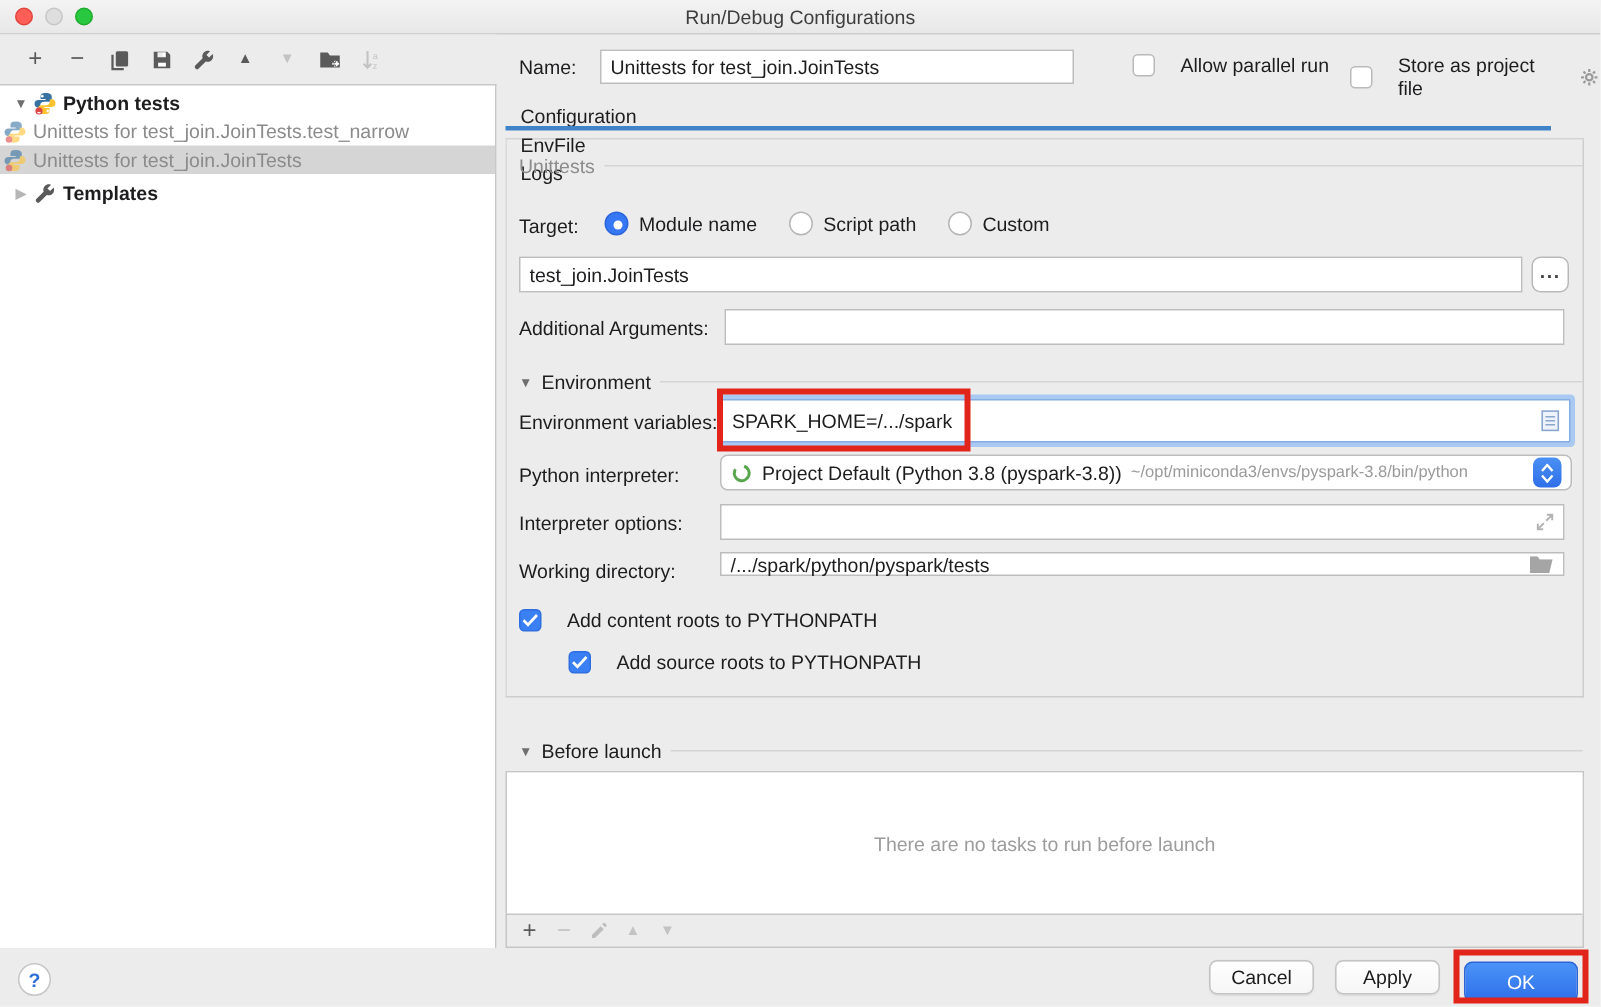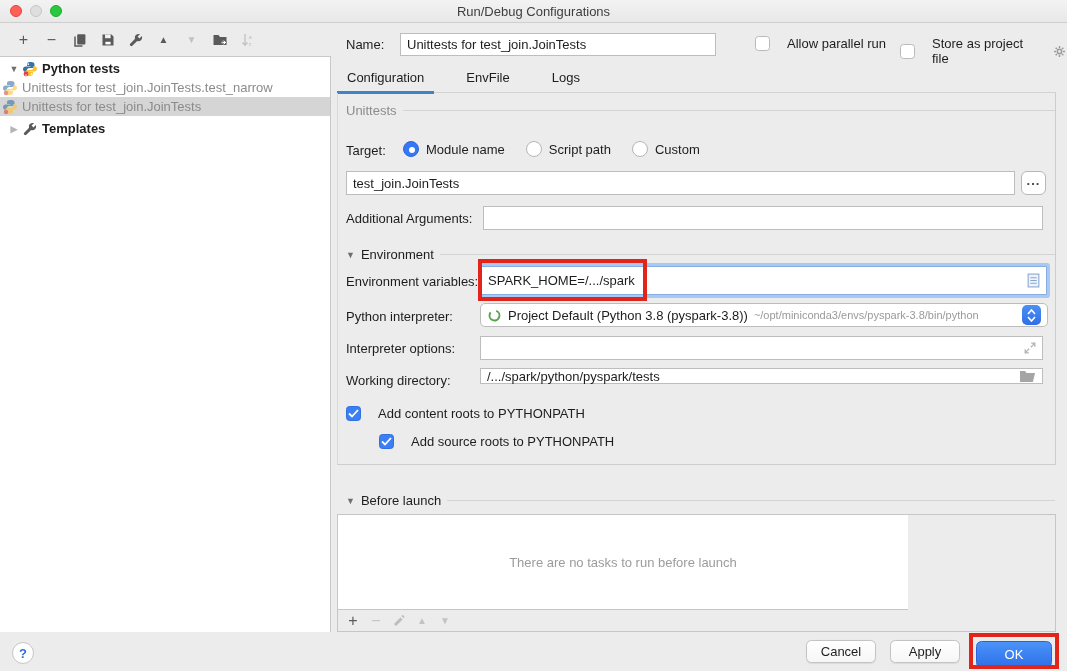--- a/index.html
+++ b/index.html
@@ -43,21 +43,21 @@
 
   
   .name-row-label { left:346px; top:37px; }
   .name-field { left:400px; top:33px; width:316px; }
   .chk { width:15px; height:15px; border:1px solid #b9b9b9; border-radius:3.5px; background:#fff; flex:0 0 auto; }
   .chk.checked { background:#3b7ff5; border-color:#2f6fe0; display:flex; align-items:center; justify-content:center; }
   .chk-row { position:absolute; display:flex; align-items:center; gap:17px; }
   .gear { margin-left:6px; }
 
   
-  .tabstrip { position:absolute; left:337px; top:66px; width:719px; height:27px; border-bottom:1px solid #d3d3d3; display:flex; }
+  .tabstrip { position:absolute; left:337px; top:66px; width:719px; height:27px; border-bottom:1px solid #d3d3d3; display:flex;flex-direction:column; }
   .tab { padding:4px 10px 0 10px; margin-right:22px; position:relative; }
   .tab.active::after { content:""; position:absolute; left:0; right:0; bottom:-2px; height:3px; background:#4083c9; }
 
   
   .group-hdr { position:absolute; display:flex; align-items:center; gap:6px; }
   .group-hdr .rule { flex:1; height:1px; background:#d4d4d4; }
   .group-hdr .twisty { font-size:9px; color:#6f6f6f; }
   .gray-title { color:#8c8c8c; }
 
   .panel-border { position:absolute; left:337px; top:93px; width:719px; height:372px;
@@ -83,21 +83,21 @@
 
   
   .combo { position:absolute; left:480px; top:303px; width:568px; height:24px; background:#fff;
     border:1px solid #bdbdbd; border-radius:5px; display:flex; align-items:center; padding:0 6px 0 6px; }
   .combo .path { color:#9a9a9a; font-size:11px; margin-left:6px; white-space:nowrap; overflow:hidden; flex:1; }
   .stepper { width:19px; height:20px; border-radius:5px; background:linear-gradient(#4a90f4,#2f6fe8);
     display:flex; flex-direction:column; align-items:center; justify-content:center; gap:1px; flex:0 0 auto; }
 
   
   .task-box { position:absolute; left:337px; top:514px; width:719px; height:118px; border:1px solid #c6c6c6; background:#ececec; }
-  .task-list { position:absolute; left:0; top:0; width:570px; height:95px; background:#ffffff; border-bottom:1px solid #c6c6c6;
+  .task-list { position:absolute; left:0; top:0; width:717px; height:95px; background:#ffffff; border-bottom:1px solid #c6c6c6;
     display:flex; align-items:center; justify-content:center; }
   .empty-text { color:#9c9c9c; }
   .task-toolbar { position:absolute; left:0; bottom:0; height:21px; display:flex; align-items:center; gap:9px; padding-left:8px; }
   .task-toolbar .tb-btn { width:14px; height:14px; }
 
   
   .help-btn { position:absolute; left:12px; top:642px; width:22px; height:22px; border-radius:50%;
     background:#fff; border:1px solid #c6c6c6; color:#2e6fd4; font-weight:bold;
     display:flex; align-items:center; justify-content:center; }
   .btn { position:absolute; top:640px; height:23px; border-radius:5.5px; background:linear-gradient(#ffffff,#f6f6f6);

